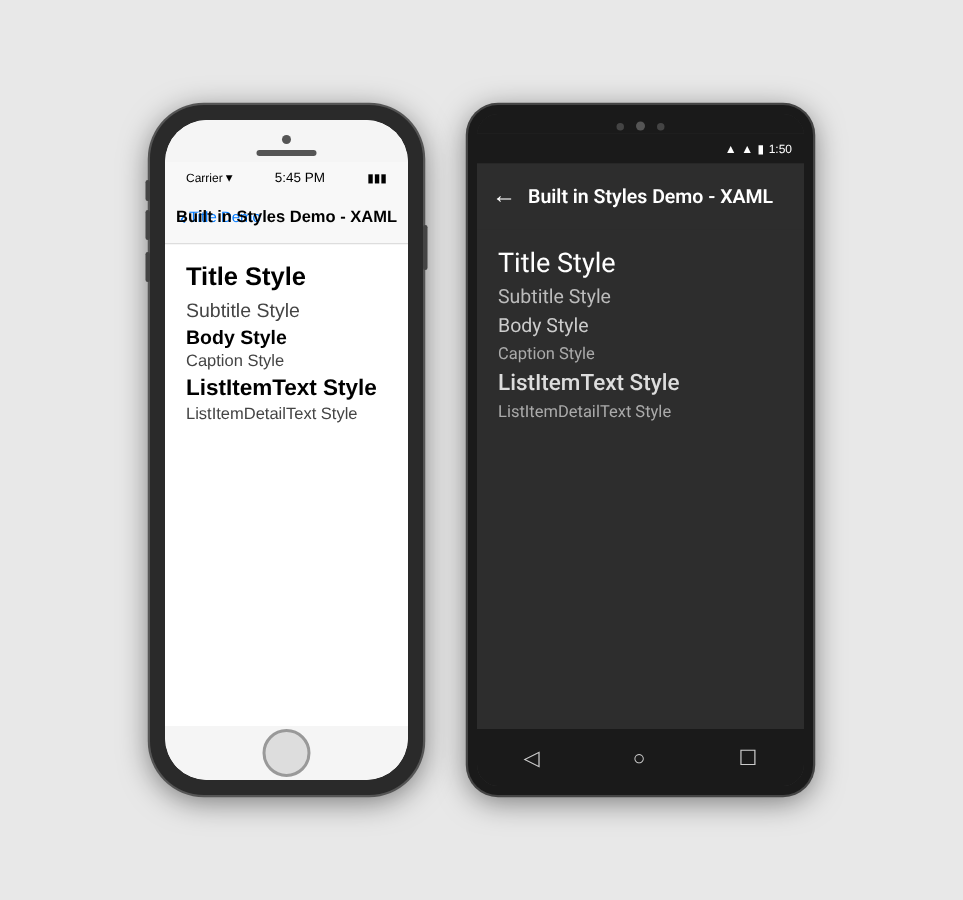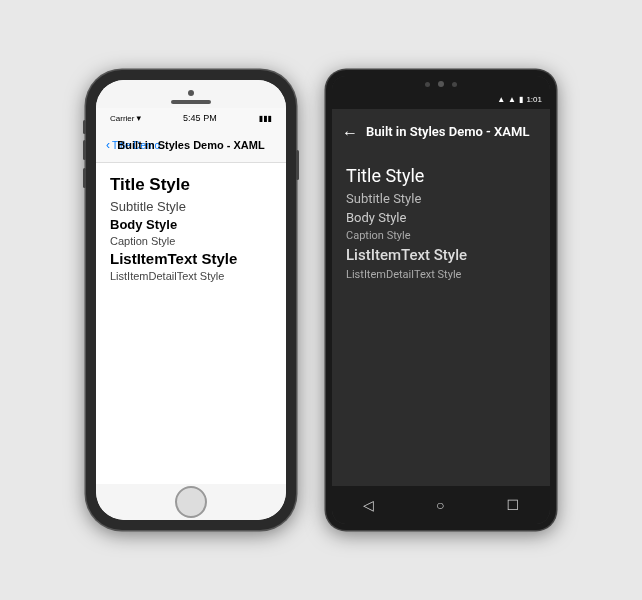--- a/index.html
+++ b/index.html
@@ -10,21 +10,21 @@
       justify-content: center;
       align-items: center;
       width: 642px;
       height: 600px;
       font-family: -apple-system, 'Helvetica Neue', Arial, sans-serif;
       gap: 30px;
     }
 
     
     .ios-device {
-      width: 210px;
+      width: 182px;
       height: 460px;
       background: #2a2a2a;
       border-radius: 36px;
       padding: 10px;
       box-shadow: 0 0 0 1.5px #555, 0 4px 20px rgba(0,0,0,0.5);
       position: relative;
       display: flex;
       flex-direction: column;
     }
 
@@ -419,21 +419,21 @@
       <div class="android-speaker-dot"></div>
       <div class="android-camera-dot"></div>
       <div class="android-speaker-dot"></div>
     </div>
 
     <div class="android-status-bar">
       <div class="android-status-icons">
         <span>▲</span>
         <span>▲</span>
         <span>▮</span>
-        <span>1:01</span>
+        <span>1:50</span>
       </div>
     </div>
 
     <div class="android-toolbar">
       <span class="android-back-arrow">←</span>
       <span class="android-toolbar-title">Built in Styles Demo - XAML</span>
     </div>
 
     <div class="android-content">
       <div class="android-style-title">Title Style</div>

